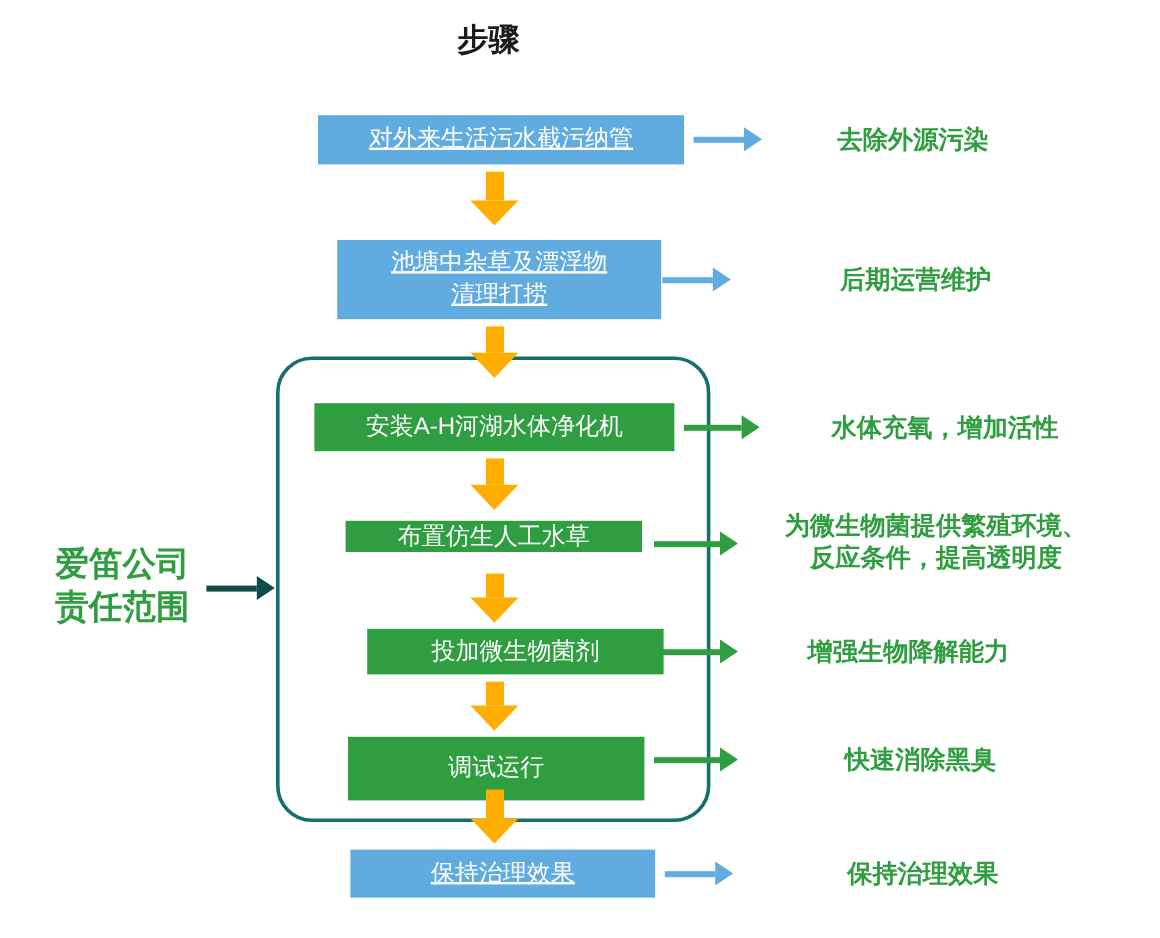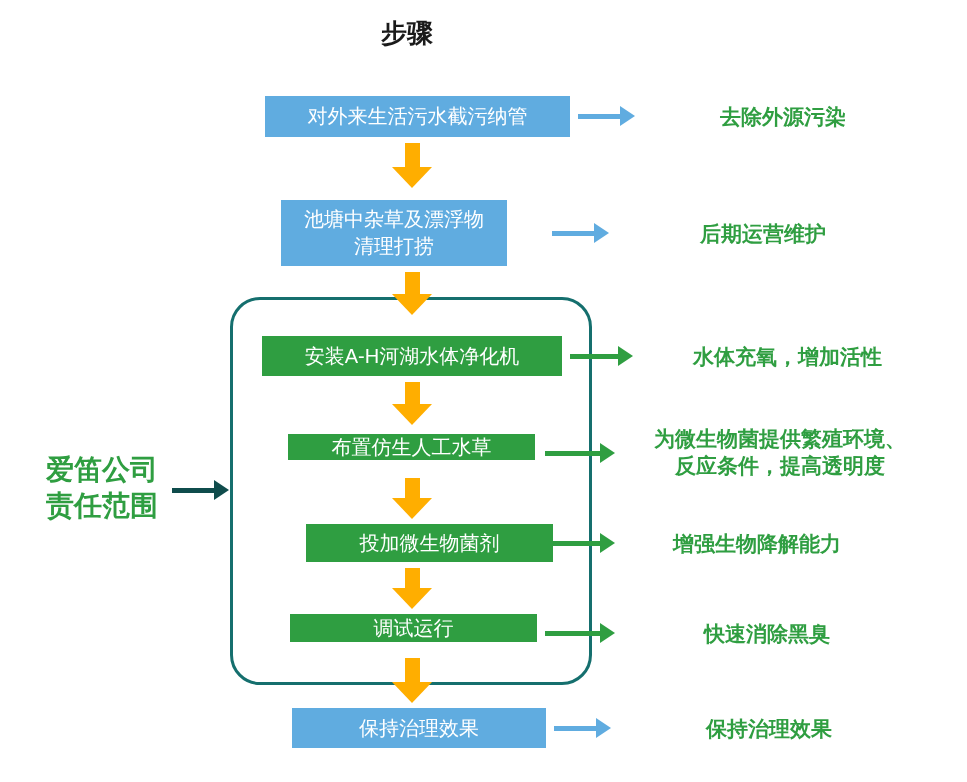--- a/index.html
+++ b/index.html
@@ -32,21 +32,21 @@
     position: absolute;
     display: flex;
     align-items: center;
     justify-content: center;
     color: #ffffff;
     font-size: 20px;
     text-align: center;
     white-space: pre-line;
     line-height: 1.35;
   }
-  .box.blue  { background: #60ACE0; }
+  .box.blue  { background: #60ACE0; text-decoration: underline; }
   .box.green { background: #2F9E41; }
   .effect {
     position: absolute;
     color: #2F9E41;
     font-size: 21px;
     font-weight: bold;
     text-align: center;
     white-space: pre-line;
     line-height: 1.28;
   }
@@ -108,28 +108,28 @@
   <div class="arrow-right c-dark" style="left:172px; top:480px;">
     <div class="shaft" style="width:42px;"></div>
     <div class="head"></div>
   </div>
 
   <div class="box blue" style="left:265px; top:96px; width:305px; height:41px;">对外来生活污水截污纳管</div>
   <div class="arrow-right c-blue" style="left:578px; top:106px;">
     <div class="shaft" style="width:42px;"></div>
     <div class="head"></div>
   </div>
-  <div class="effect" style="left:676px; top:104px; width:170px;text-align:right;">去除外源污染</div>
+  <div class="effect" style="left:676px; top:104px; width:170px;">去除外源污染</div>
 
   <div class="arrow-down" style="left:392px; top:143px;">
     <div class="shaft" style="height:24px;"></div>
     <div class="head"></div>
   </div>
 
-  <div class="box blue" style="left:281px; top:200px; width:226px; height:66px;">池塘中杂草及漂浮物
+  <div class="box blue" style="left:281px; top:200px; width:270px; height:66px;">池塘中杂草及漂浮物
 清理打捞</div>
   <div class="arrow-right c-blue" style="left:552px; top:223px;">
     <div class="shaft" style="width:42px;"></div>
     <div class="head"></div>
   </div>
   <div class="effect" style="left:678px; top:221px; width:170px;">后期运营维护</div>
 
   <div class="arrow-down" style="left:392px; top:272px;">
     <div class="shaft" style="height:22px;"></div>
     <div class="head"></div>
@@ -165,21 +165,21 @@
     <div class="shaft" style="width:55px;"></div>
     <div class="head"></div>
   </div>
   <div class="effect" style="left:662px; top:531px; width:190px;">增强生物降解能力</div>
 
   <div class="arrow-down" style="left:392px; top:568px;">
     <div class="shaft" style="height:20px;"></div>
     <div class="head"></div>
   </div>
 
-  <div class="box green" style="left:290px; top:614px; width:247px; height:28px;">调试运行</div>
+  <div class="box green" style="left:290px; top:614px; width:247px; height:53px;">调试运行</div>
   <div class="arrow-right c-green" style="left:545px; top:623px;">
     <div class="shaft" style="width:55px;"></div>
     <div class="head"></div>
   </div>
   <div class="effect" style="left:682px; top:621px; width:170px;">快速消除黑臭</div>
 
   <div class="arrow-down" style="left:392px; top:658px;">
     <div class="shaft" style="height:24px;"></div>
     <div class="head"></div>
   </div>

